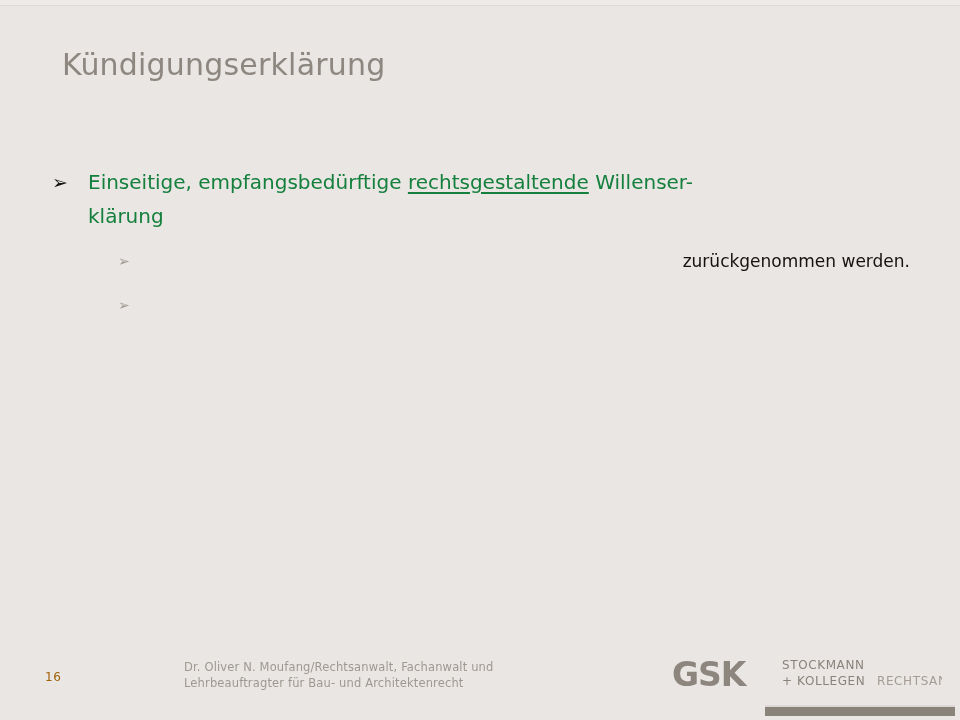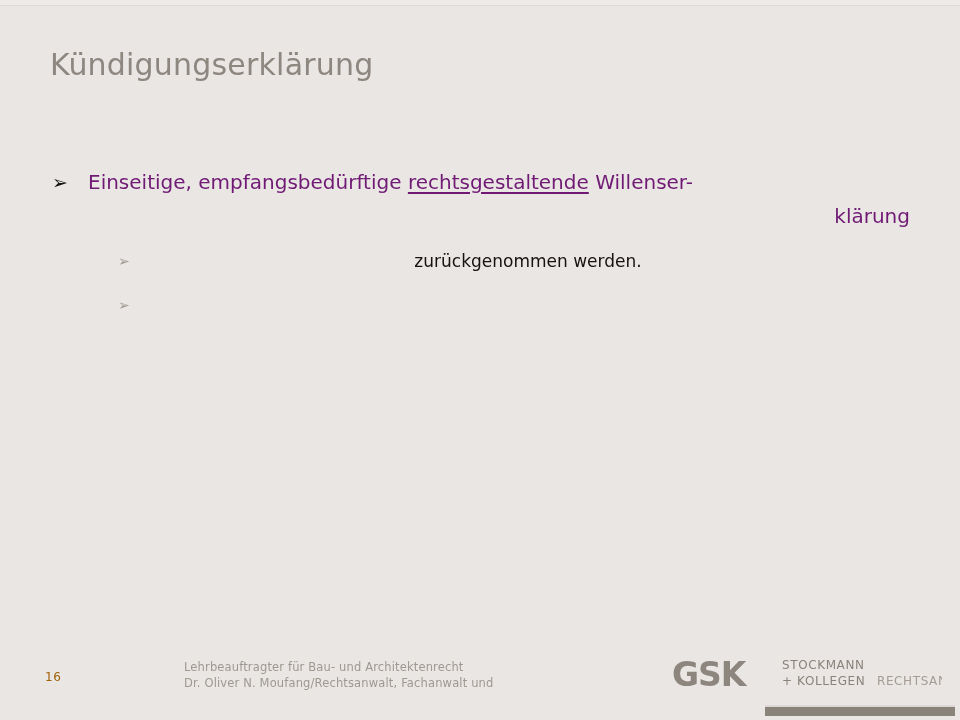--- a/index.html
+++ b/index.html
@@ -32,21 +32,21 @@
   #top-hairline {
     position: absolute;
     top: 5px; left: 0;
     width: 960px;
     height: 1px;
     background: #dedad6;
   }
 
   #title {
     position: absolute;
-    left: 50px;
+    left: 62px;
     top: 46px;
     font-size: 30px;
     line-height: 38px;
     color: #8d8780;
     font-weight: 400;
     letter-spacing: 0.2px;
     white-space: nowrap;
     text-align: center;
   }
 
@@ -68,27 +68,27 @@
     font-size: 19px;
     line-height: 34px;
     color: #111111;
     text-align: left;
     padding-left: 2px;
   }
   .l1-text {
     flex: 1 1 auto;
     font-size: 20px;
     line-height: 34px;
-    color: #701a75;
+    color: #15803d;
     text-align: justify;
     text-justify: inter-word;
   }
   .l1-text .lastline {
     display: block;
-    text-align: right;
+    text-align: left;
   }
   .underlined {
     text-decoration: underline;
     text-underline-offset: 3px;
   }
 
   .l2-row {
     display: flex;
     align-items: flex-start;
     margin-top: 12px;
@@ -104,21 +104,21 @@
   .l2-text {
     flex: 1 1 auto;
     font-size: 17px;
     line-height: 32px;
     color: #17120f;
     text-align: justify;
     text-justify: inter-word;
   }
   .l2-text .lastline {
     display: block;
-    text-align: center;
+    text-align: right;
   }
 
   
   #footer {
     position: absolute;
     left: 0;
     bottom: 0;
     width: 960px;
     height: 72px;
   }
@@ -195,22 +195,22 @@
       <div class="l2-marker">➢</div>
     </div>
 
   </div>
 
   <div id="footer">
 
     <div id="page-number">16</div>
 
     <div id="footer-credit">
+      <div>Dr. Oliver N. Moufang/Rechtsanwalt, Fachanwalt und</div>
       <div>Lehrbeauftragter für Bau- und Architektenrecht</div>
-      <div>Dr. Oliver N. Moufang/Rechtsanwalt, Fachanwalt und</div>
     </div>
 
     <div id="logo">
       <svg width="270" height="42" viewBox="0 0 270 42" xmlns="http://www.w3.org/2000/svg">
         <text id="logo-mark" x="0" y="31" font-family="DejaVu Sans, sans-serif" font-size="33" font-weight="bold" fill="#8d867e" letter-spacing="-1">GSK</text>
         <text id="logo-l1" x="110" y="14" font-family="DejaVu Sans, sans-serif" font-size="12" fill="#8a837b" letter-spacing="0.6">STOCKMANN</text>
         <text id="logo-l2" x="110" y="30" font-family="DejaVu Sans, sans-serif" font-size="12" fill="#8a837b" letter-spacing="0.6">+ KOLLEGEN</text>
         <text id="logo-l3" x="205" y="30" font-family="DejaVu Sans, sans-serif" font-size="12" fill="#a39d95" letter-spacing="0.6">RECHTSANWÄLTE</text>
       </svg>
     </div>

